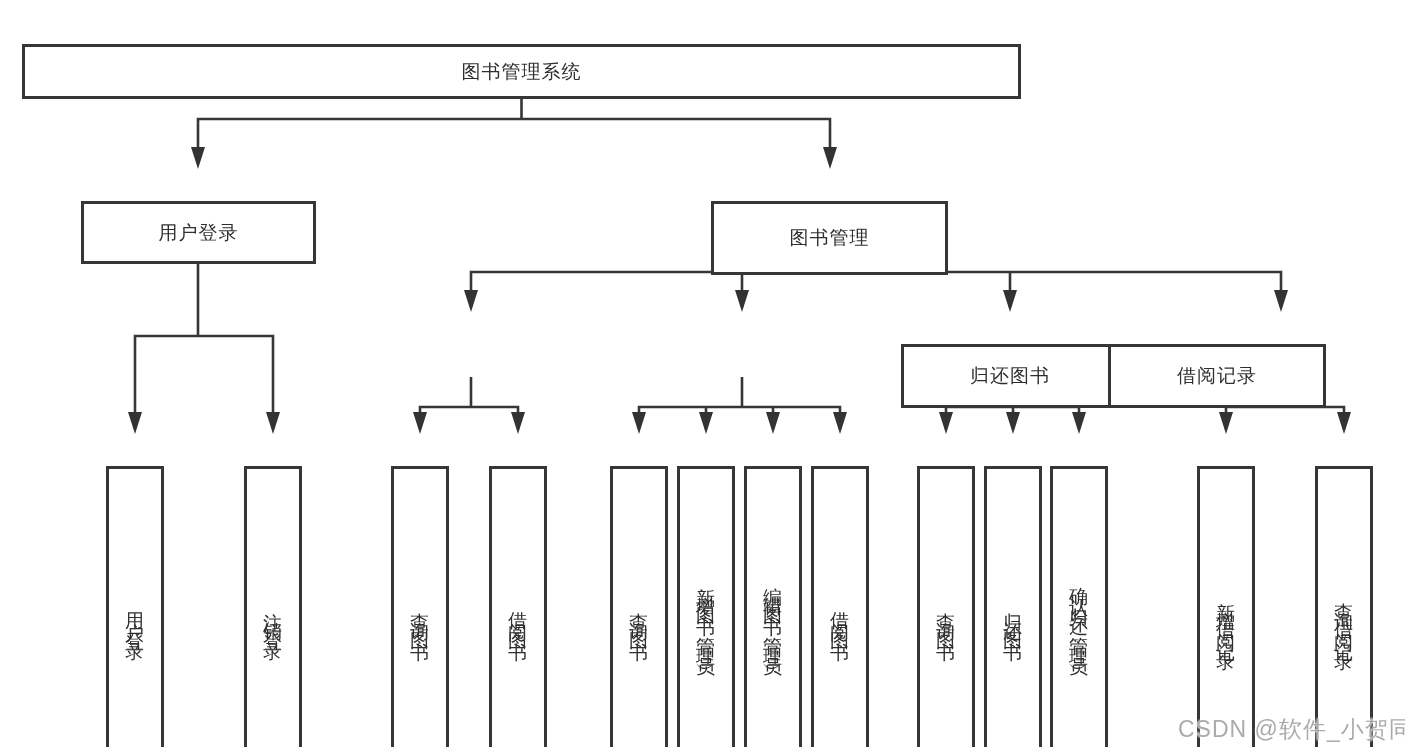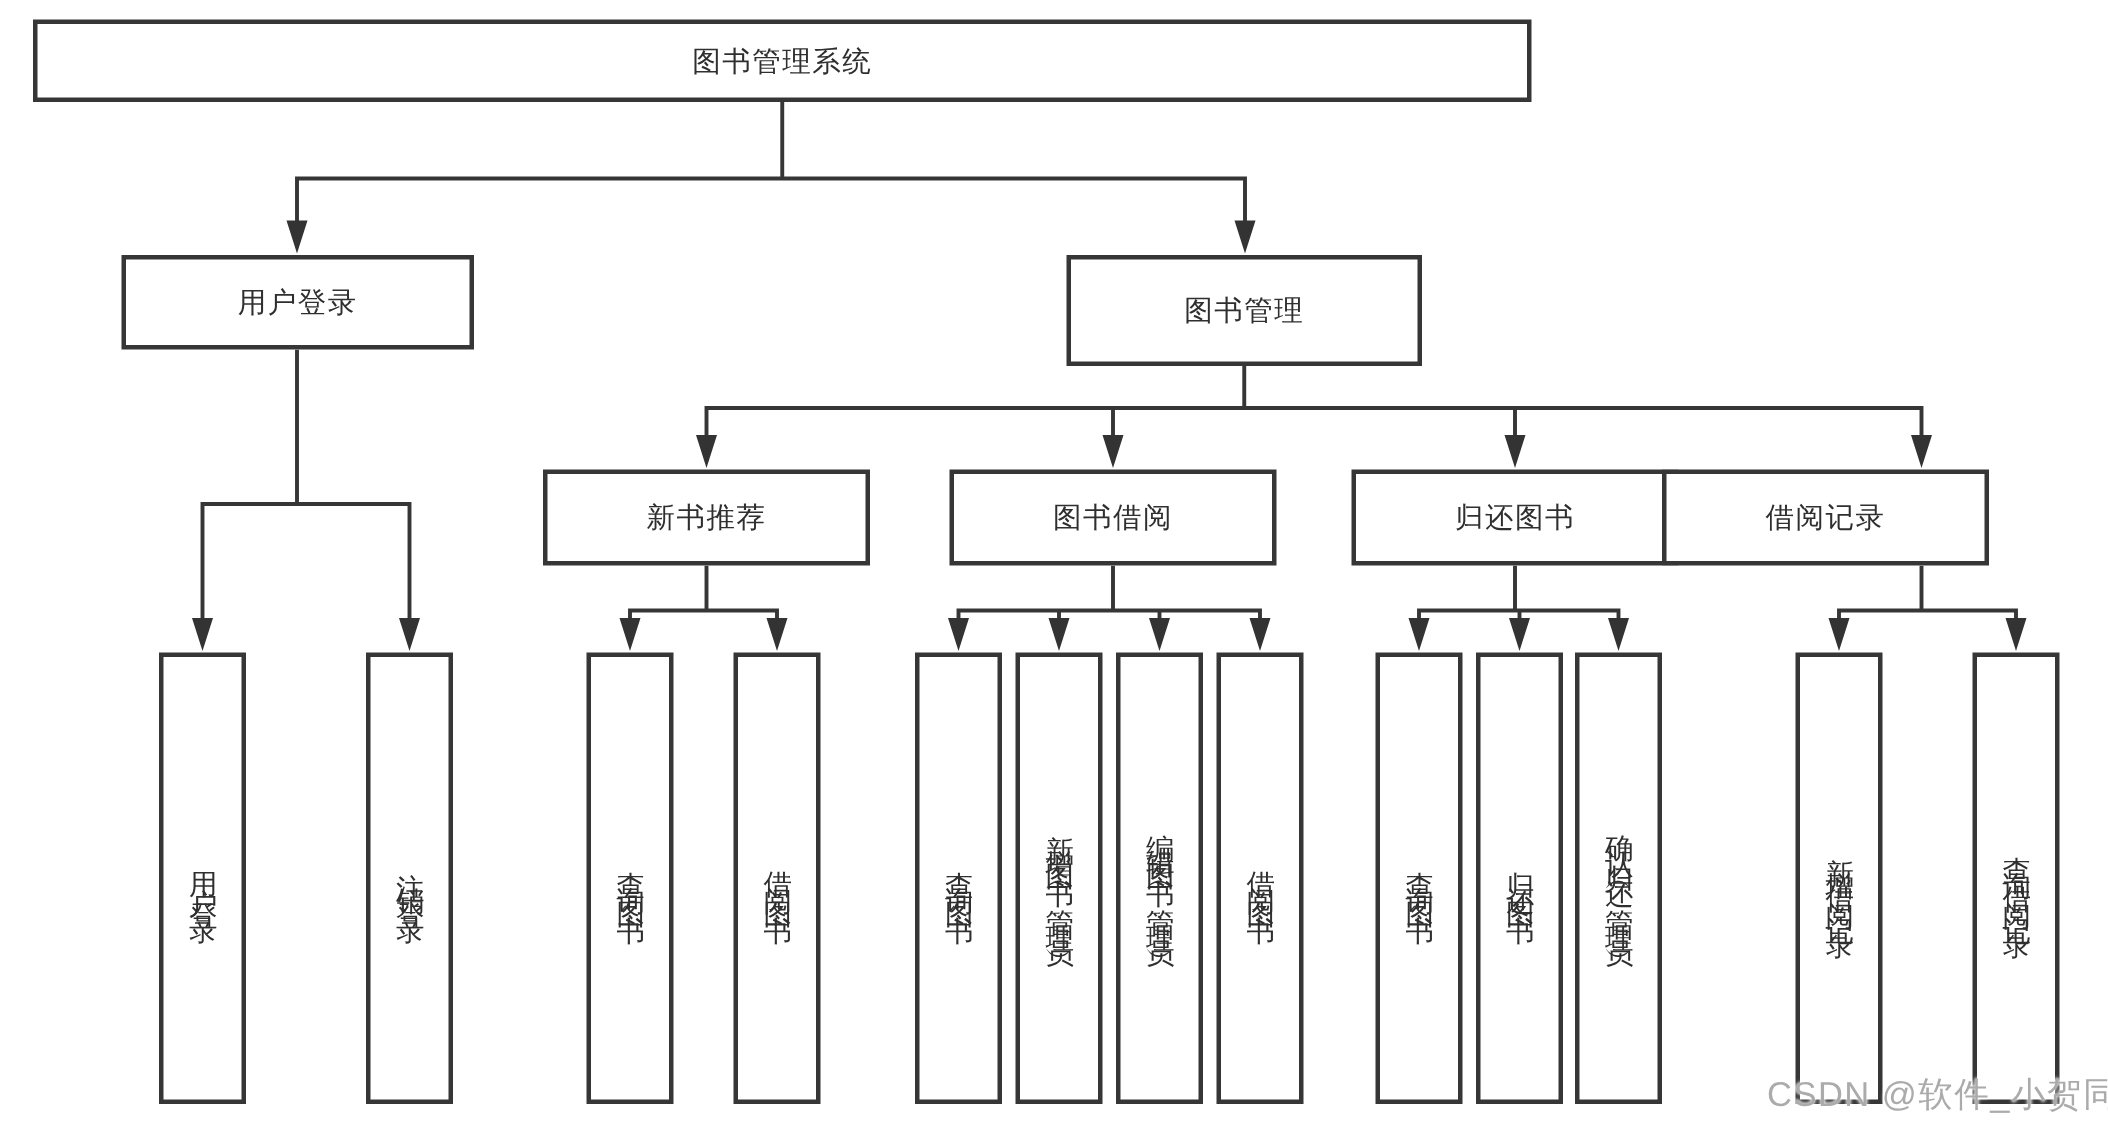--- a/index.html
+++ b/index.html
@@ -15,20 +15,21 @@
     position:absolute;
     box-sizing:border-box;
     border:3px solid #363636;
     background:#ffffff;
     display:flex;
     align-items:center;
     justify-content:center;
     font-size:19px;
     letter-spacing:1px;
     color:#2f2f2f;
+    margin-top:31px;
   }
   .leaf{
     font-size:19px;
   }
   .leaf .vtext{
     writing-mode:vertical-rl;
     text-orientation:mixed;
     letter-spacing:10px;
     line-height:1;
     white-space:nowrap;
@@ -85,26 +86,20 @@
     <span>图书管理系统</span>
   </div>
 
   <div class="box" style="left:81px;top:170px;width:235px;height:63px">
     <span>用户登录</span>
   </div>
   <div class="box" style="left:711px;top:170px;width:237px;height:74px">
     <span>图书管理</span>
   </div>
 
-  <div class="box" style="left:362px;top:313px;width:218px;height:64px">
-    <span>新书推荐</span>
-  </div>
-  <div class="box" style="left:633px;top:313px;width:218px;height:64px">
-    <span>图书借阅</span>
-  </div>
   <div class="box" style="left:901px;top:313px;width:218px;height:64px">
     <span>归还图书</span>
   </div>
   <div class="box" style="left:1108px;top:313px;width:218px;height:64px">
     <span>借阅记录</span>
   </div>
 
   <div class="box leaf" style="left:106px;top:435px;width:58px;height:301px">
     <span class="vtext">用户登录</span>
   </div>

